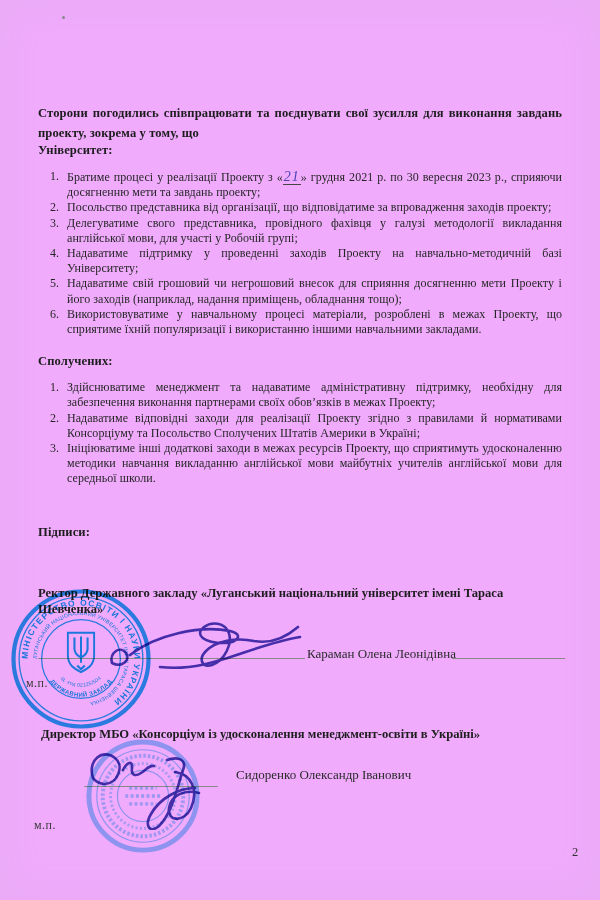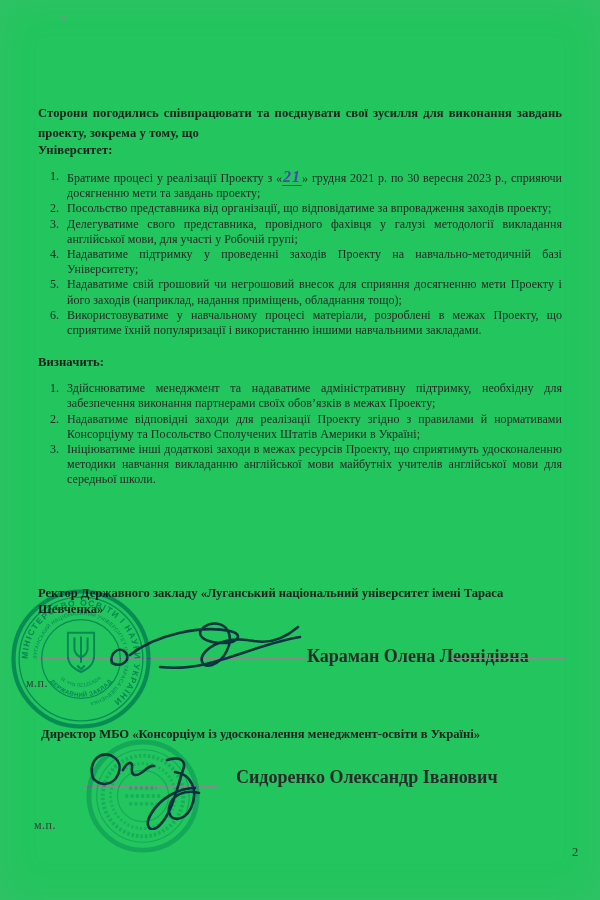--- a/index.html
+++ b/index.html
@@ -1,19 +1,19 @@
 <!DOCTYPE html>
 <html lang="uk"><head>
 <meta charset="utf-8">
 <style>
   * { margin:0; padding:0; box-sizing:border-box; }
   html,body { background:#ffffff; }
   .page {
     position:relative; width:600px; height:900px; margin:0 auto;
-    background:#22c55e; overflow:hidden;
+    background:#f0abfc; overflow:hidden;
     font-family:"Liberation Serif","DejaVu Serif",serif;
     color:#222; box-shadow:inset 0 0 40px rgba(180,175,175,.12);
   }
   .flow { padding:0 38px; }
   .speck { position:absolute; left:62px; top:16px; width:3px; height:3px; background:#8a8a8a; border-radius:50%; }
   .intro {
     margin-top:104px; font-weight:bold; font-size:12.6px; line-height:19.5px;
     text-align:justify; color:#1d1d1d; letter-spacing:.1px;
   }
   h2.doc-h {
@@ -23,27 +23,27 @@
     margin-top:11px; margin-left:29px; list-style:none; counter-reset:li;
   }
   ol.doc-list li {
     counter-increment:li; position:relative; font-size:12px; line-height:15.2px;
     text-align:justify; color:#262626; letter-spacing:.05px;
   }
   ol.doc-list li::before {
     content:counter(li) "."; position:absolute; left:-17px; top:0; color:#262626;
   }
   .hand21 {
-    color:#4d44b4; font-style:italic; font-size:16px; font-weight:bold;
+    color:#4d44b4; font-style:italic; font-size:14px; font-weight:normal;
     border-bottom:1px solid #444; padding:0 1px; letter-spacing:1px;
   }
   h2.sign-h { margin-top:38px; }
   .abs { position:absolute; }
   .title-block { font-weight:bold; font-size:12.6px; line-height:16px; color:#1d1d1d; text-align:left; z-index:1; }
-  .sig-name { font-size:18px; color:#2a2a2a; z-index:1;font-weight:bold; }
+  .sig-name { font-size:13px; color:#2a2a2a; z-index:1; }
   .sig-line { border-bottom:1.2px solid #8a8a8a; z-index:1; }
   .mp { font-size:12px; color:#3a3a3a; z-index:1; letter-spacing:.5px; }
   .page-num { font-size:12.5px; color:#333; z-index:1; }
   .stamp { mix-blend-mode:multiply; z-index:2; }
   .inksig { mix-blend-mode:multiply; z-index:3; }
 </style>
 </head>
 <body>
 
 <div class="page">
@@ -56,27 +56,28 @@
     <h2 class="doc-h">Університет:</h2>
     <ol class="doc-list">
       <li><span>Братиме процесі у реалізації Проекту з «</span><span class="hand21">21</span><span>» грудня 2021 р. по 30 вересня 2023 р., сприяючи досягненню мети та завдань проекту;</span></li>
       <li>Посольство представника від організації, що відповідатиме за впровадження заходів проекту;</li>
       <li>Делегуватиме свого представника, провідного фахівця у галузі методології викладання англійської мови, для участі у Робочій групі;</li>
       <li>Надаватиме підтримку у проведенні заходів Проекту на навчально-методичній базі Університету;</li>
       <li>Надаватиме свій грошовий чи негрошовий внесок для сприяння досягненню мети Проекту і його заходів (наприклад, надання приміщень, обладнання тощо);</li>
       <li>Використовуватиме у навчальному процесі матеріали, розроблені в межах Проекту, що сприятиме їхній популяризації і використанню іншими навчальними закладами.</li>
     </ol>
 
-    <h2 class="doc-h" style="margin-top:17px">Визначить:</h2>
+    <h2 class="doc-h" style="margin-top:17px">Сполучених:</h2>
     <ol class="doc-list">
       <li>Здійснюватиме менеджмент та надаватиме адміністративну підтримку, необхідну для забезпечення виконання партнерами своїх обов’язків в межах Проекту;</li>
       <li>Надаватиме відповідні заходи для реалізації Проекту згідно з правилами й нормативами Консорціуму та Посольство Сполучених Штатів Америки в Україні;</li>
       <li>Ініціюватиме інші додаткові заходи в межах ресурсів Проекту, що сприятимуть удосконаленню методики навчання викладанню англійської мови майбутніх учителів англійської мови для середньої школи.</li>
     </ol>
 
+    <h2 class="doc-h sign-h">Підписи:</h2>
   </div>
 
   <div class="abs title-block" style="left:38px; top:585px; width:524px;">Ректор Державного закладу «Луганський національний університет імені Тараса Шевченка»</div>
 
   <div class="abs sig-line" style="left:38px; top:646px; width:267px; height:13px;"></div>
   <div class="abs sig-name" style="left:307px; top:646px;">Караман Олена Леонідівна</div>
   <div class="abs sig-line" style="left:452px; top:646px; width:113px; height:13px;"></div>
   <div class="abs mp" style="left:26px; top:676px;">м.п.</div>
 
   <svg class="abs stamp" style="left:6px; top:584px;" width="150" height="150" viewBox="0 0 160 160">

